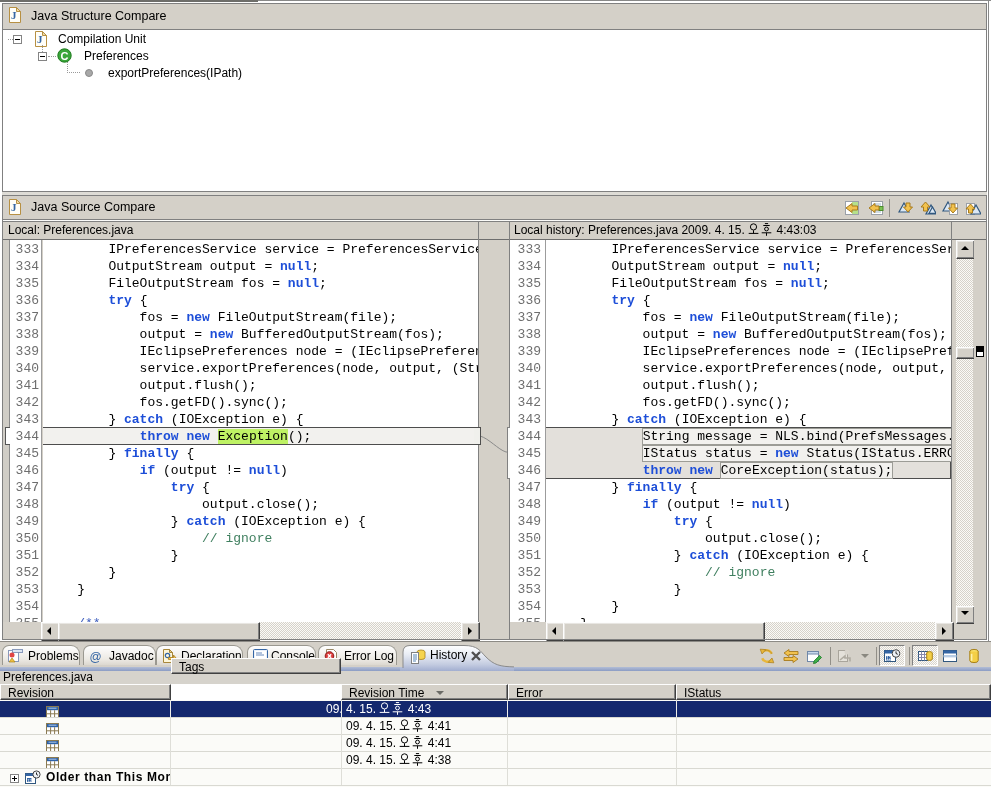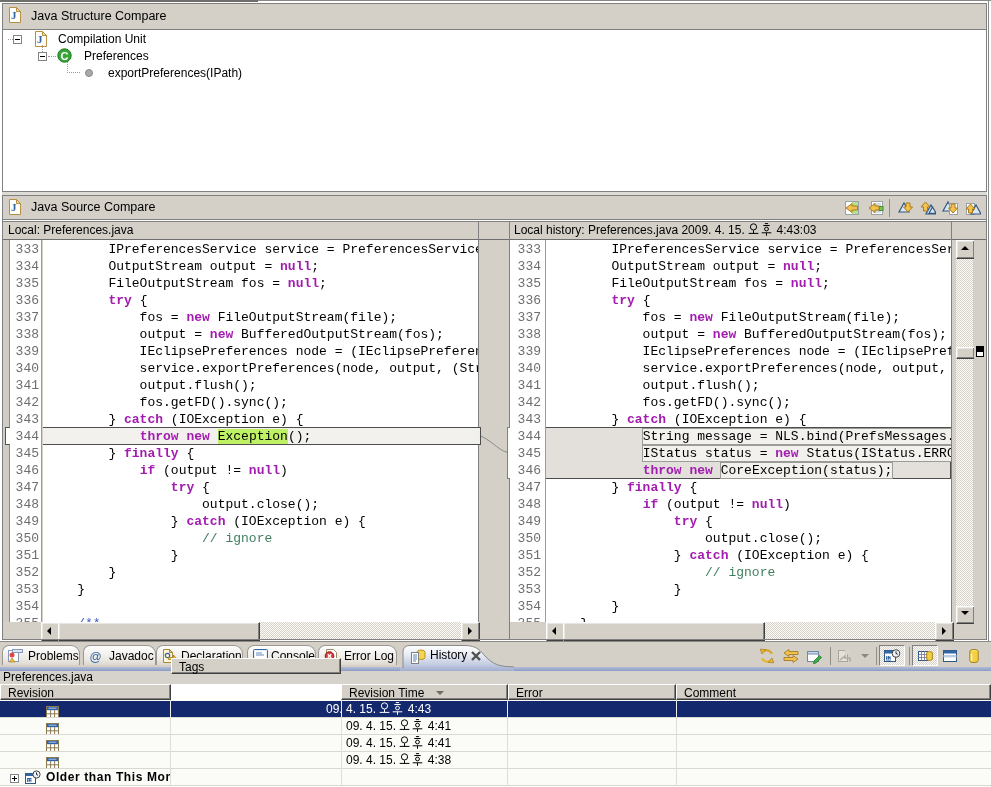--- a/index.html
+++ b/index.html
@@ -1,19 +1,19 @@
 <!DOCTYPE html>
 <html><head><meta charset="utf-8">
 <style>
 html,body{margin:0;padding:0}
 body{width:991px;height:787px;position:relative;background:#fff;font-family:"Liberation Sans",sans-serif;overflow:hidden}
 .abs{position:absolute}
 .ui{font-size:12px;color:#000}
 pre{margin:0;font-family:"Liberation Mono",monospace;font-size:13px;line-height:17px}
-.k{color:#a21caf;font-weight:bold}
+.k{color:#1d4ed8;font-weight:bold}
 .c{color:#3f7f5f}
 .j{color:#3f5fbf}
 .tb{background:#d4d0c8}
 .tkL{background:#bef264}
 .tkR{background:#f2f1ee;outline:1px solid #9c9c96}
 .num{color:#6e6e6e;text-align:right}
 .sb-btn{position:absolute;background:#d4d0c8;border-top:1px solid #fdfdfd;border-left:1px solid #fdfdfd;border-right:1px solid #404040;border-bottom:1px solid #404040;box-shadow:inset -1px -1px 0 #808080,inset 1px 1px 0 #e8e6e2}
 .arr{position:absolute;width:0;height:0}
 .hdrcell{position:absolute;background:#d4d0c8;border-top:1px solid #fdfdfd;border-left:1px solid #fdfdfd;border-right:1px solid #404040;border-bottom:1px solid #404040;box-shadow:inset -1px -1px 0 #808080;font-size:12px;color:#000;line-height:14px;padding:1px 0 0 7px;box-sizing:border-box}
 .track{background:repeating-conic-gradient(#fbfaf7 0 25%,#d6d2ca 0 50%) 0 0/2px 2px}
@@ -398,21 +398,21 @@
       <path d="M5.6 5.8 V12.8" stroke="#fdf2b0" stroke-width="1.6"></path>
     </svg></div>
 
 <div class="abs" style="left:0;top:671px;width:991px;height:13px;background:#d6d3cc"></div>
 <div class="abs ui" style="left:3px;top:671px;height:13px;line-height:13px">Preferences.java</div>
 
 <div class="hdrcell" style="left:0;top:684px;width:171px;height:16px">Revision</div>
 <div class="hdrcell" style="left:171px;top:658px;width:170px;height:16px">Tags</div>
 <div class="hdrcell" style="left:341px;top:684px;width:167px;height:16px">Revision Time <span style="display:inline-block;margin-left:8px;width:0;height:0;border-left:4px solid transparent;border-right:4px solid transparent;border-top:4px solid #6b6b66;vertical-align:2px"></span></div>
 <div class="hdrcell" style="left:508px;top:684px;width:168px;height:16px">Error</div>
-<div class="hdrcell" style="left:676px;top:684px;width:315px;height:16px">Comment</div>
+<div class="hdrcell" style="left:676px;top:684px;width:315px;height:16px">IStatus</div>
 
 <div class="abs" style="left:0;top:700px;width:991px;height:87px;background:#fbfbf8"></div>
 <div class="abs" style="left:0;top:701px;width:991px;height:16px;background:#14286e"></div>
 <div class="abs" style="left:46px;top:704px;width:13px;height:12px"><svg width="13" height="12" viewBox="0 0 13 12">
       <rect x="0.5" y="0.5" width="12" height="11" fill="#fff" stroke="#8a7a52"></rect>
       <rect x="1" y="1" width="11" height="3.2" fill="#2e62a8"></rect>
       <path d="M2.5 2.2 H10.5" stroke="#cfe0f2" stroke-width="0.8" fill="none"></path>
       <path d="M4.6 4.2 V11.5 M8.6 4.2 V11.5 M1 7.8 H12.5" stroke="#8a7a52" fill="none"></path>
     </svg></div>
 <div class="abs ui" style="left:326px;top:701px;height:32px;line-height:16px;color:#fff;white-space:nowrap">09. 4. 15. <svg width="25" height="13" viewBox="0 0 25 13" style="vertical-align:-2px">

